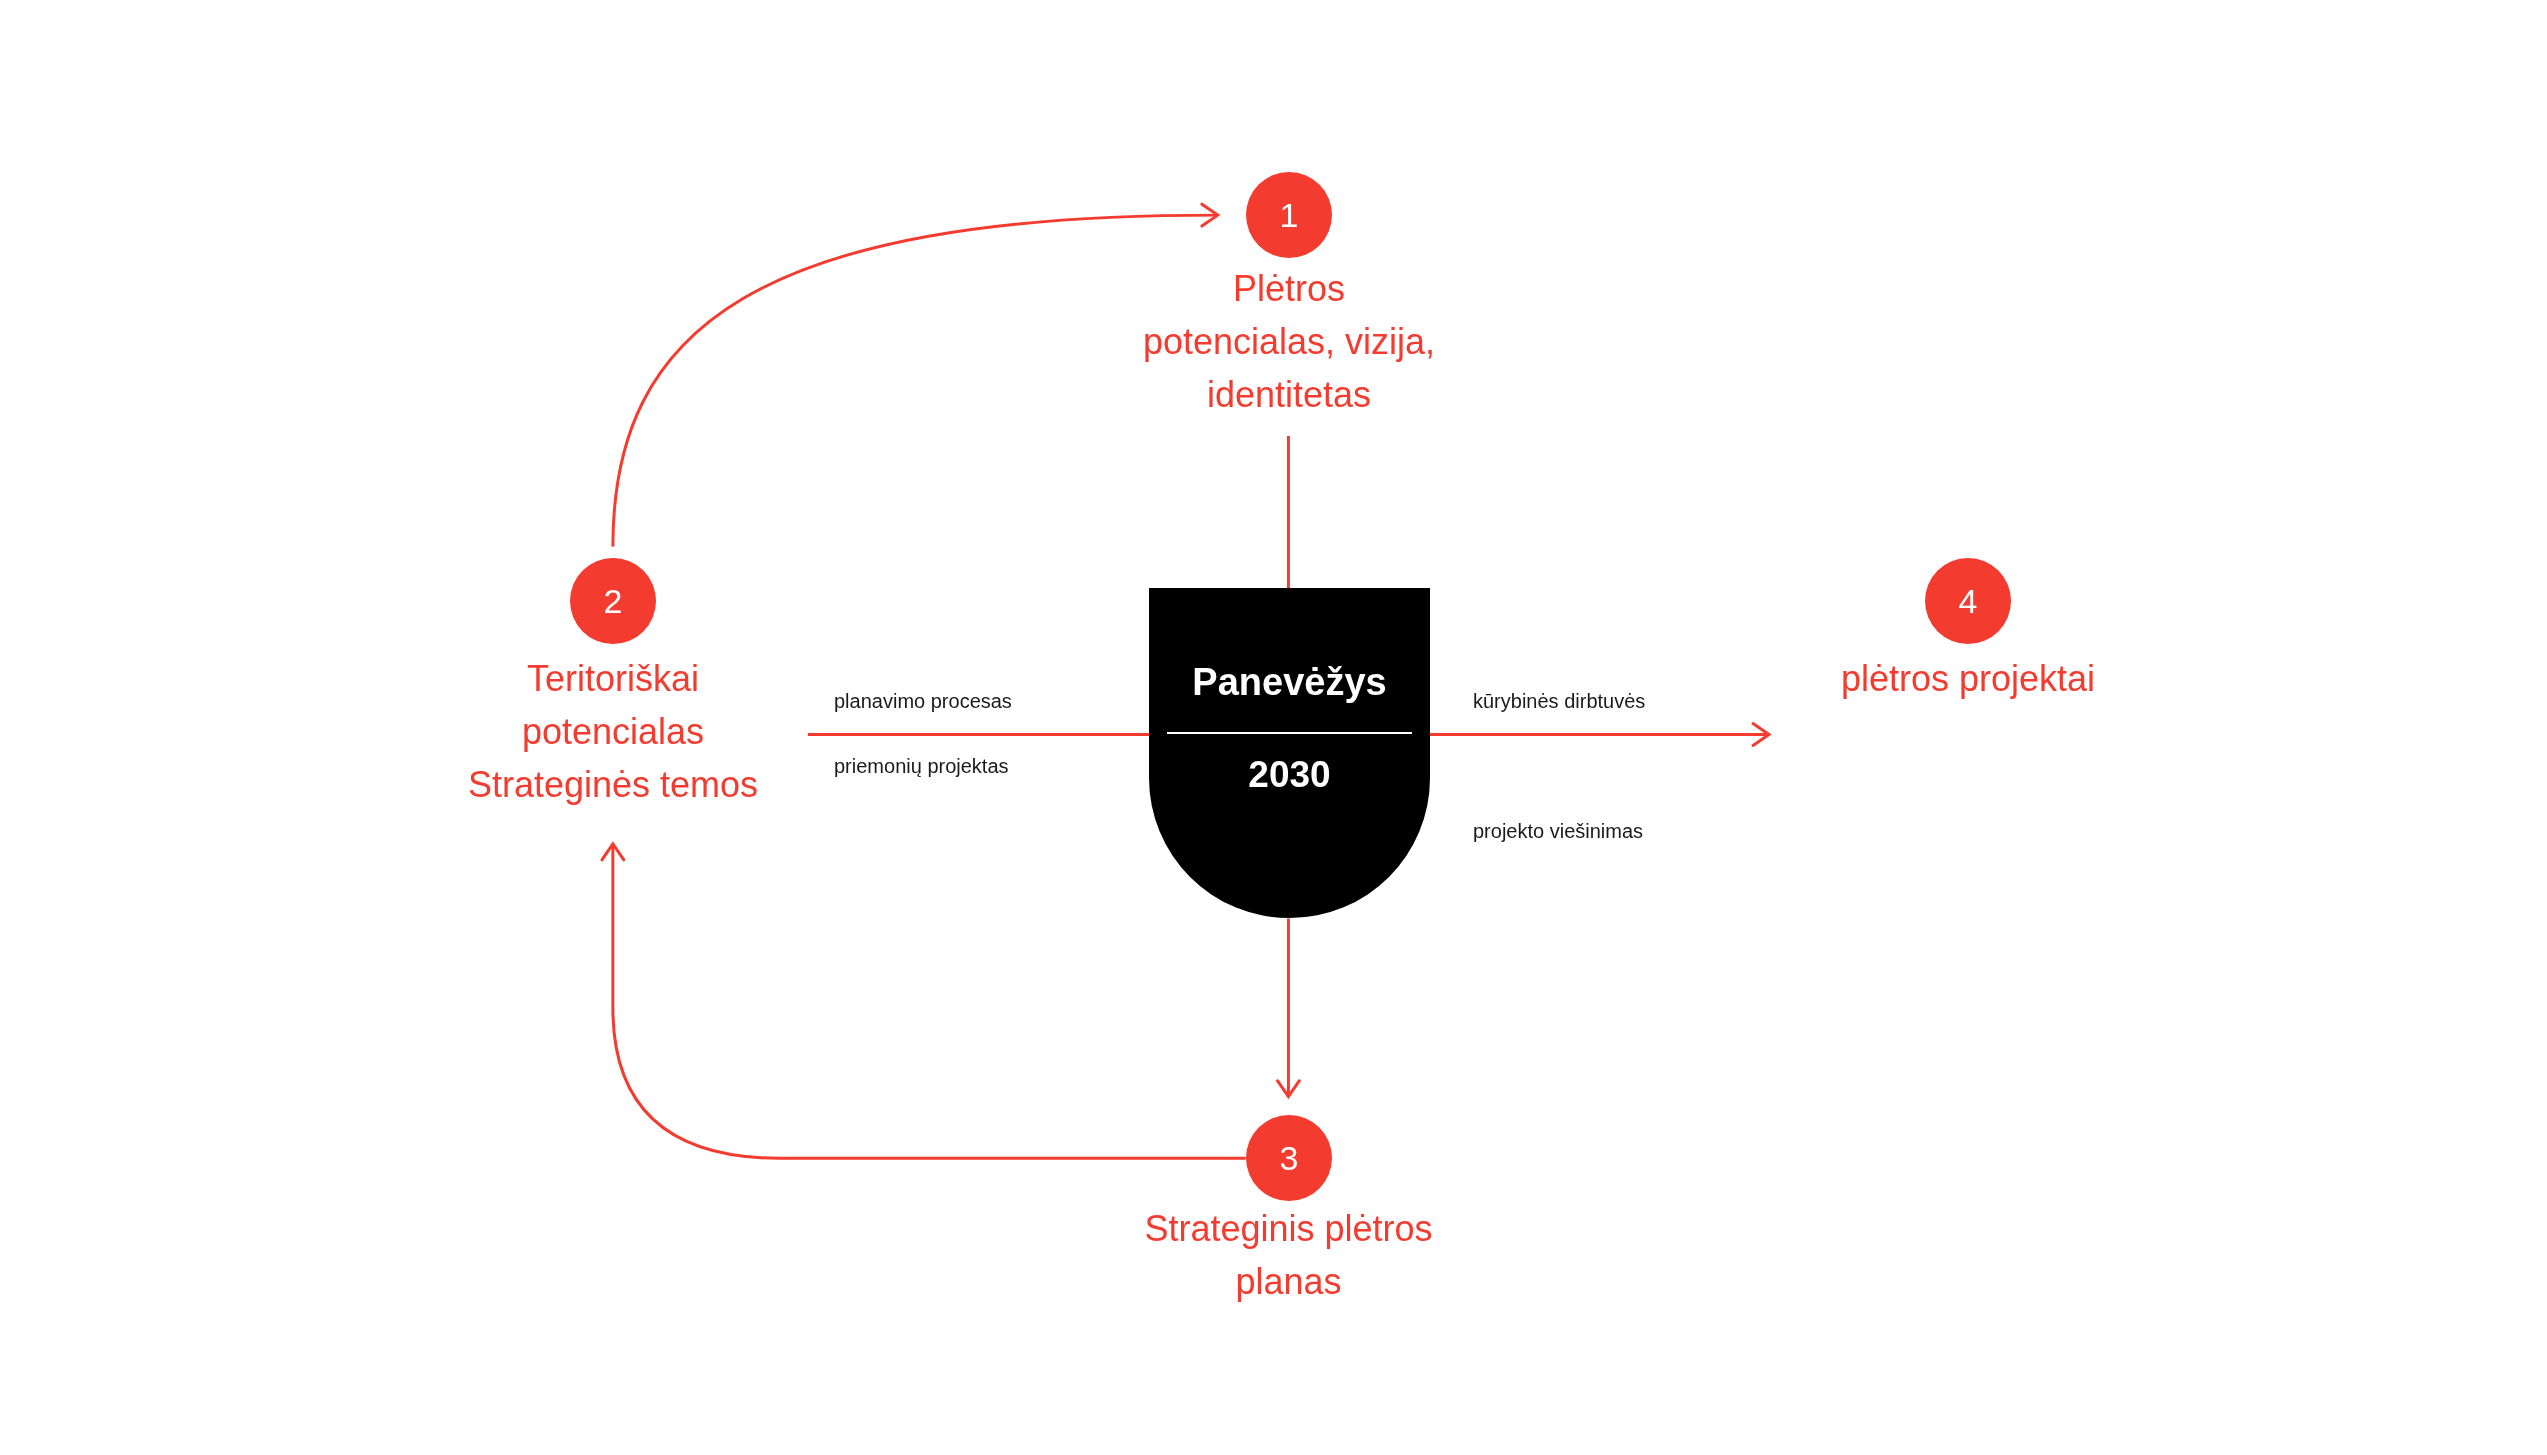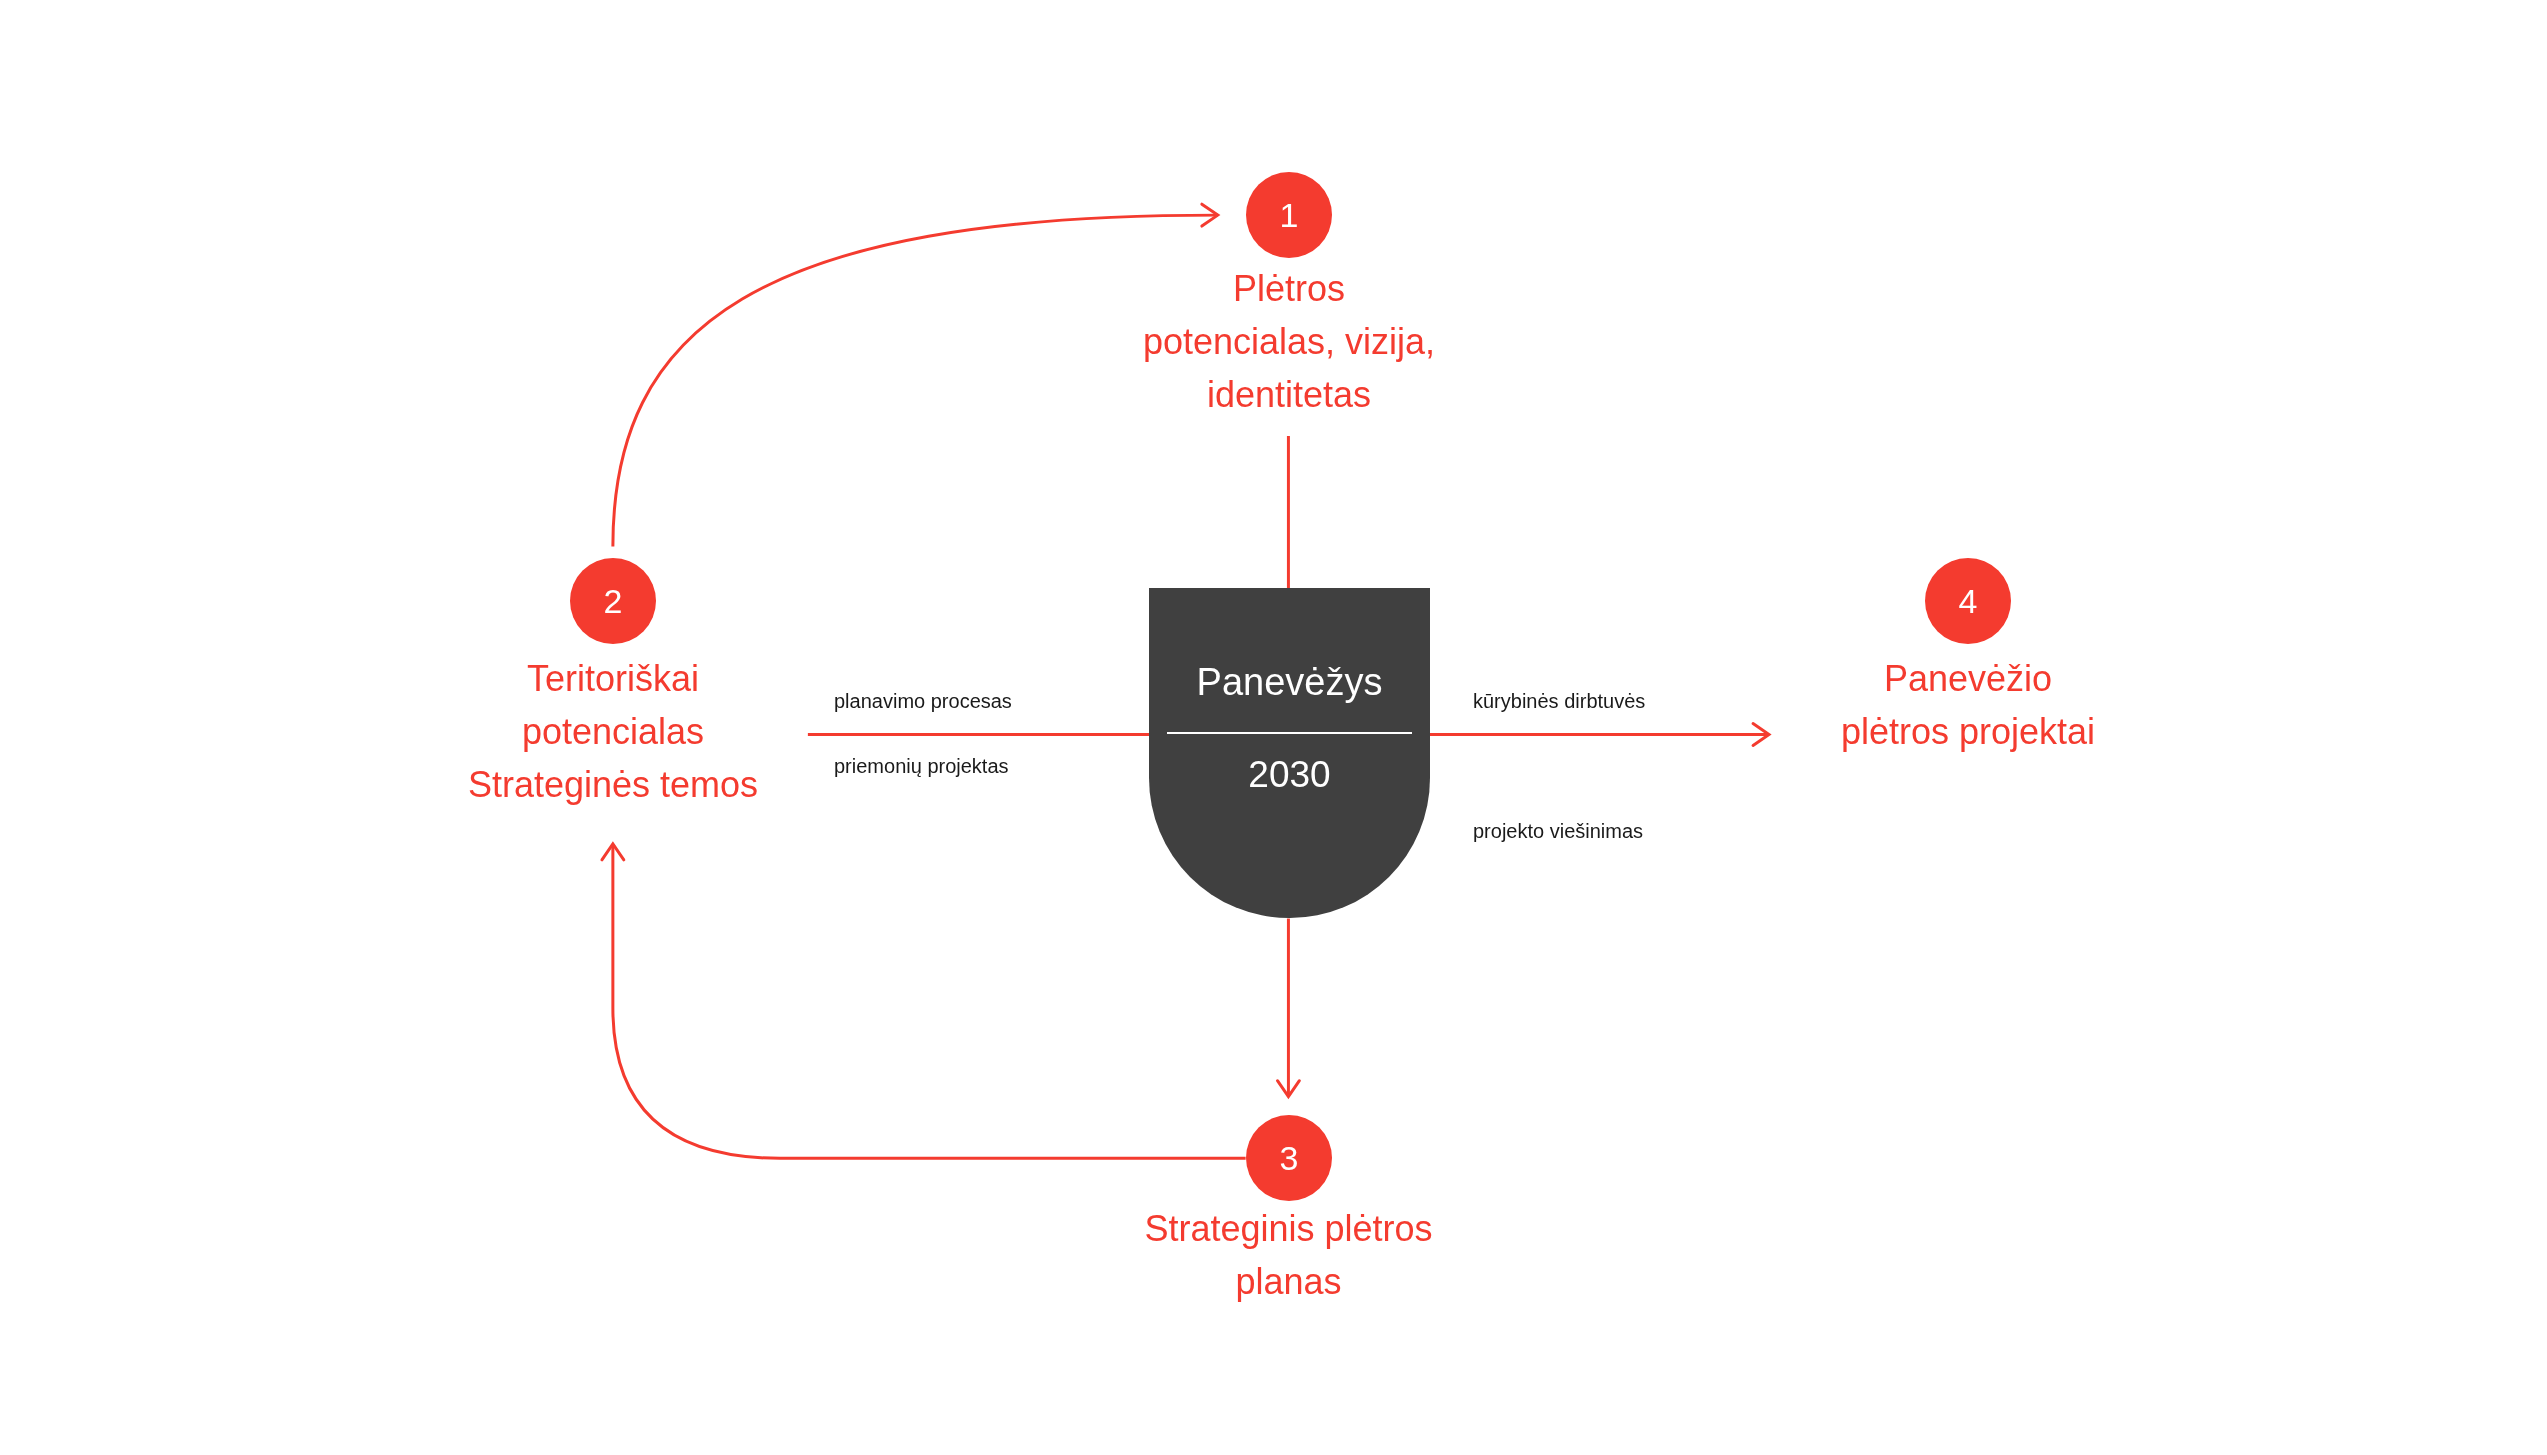--- a/index.html
+++ b/index.html
@@ -62,22 +62,23 @@
     font-size: 20px;
     line-height: 32px;
     white-space: nowrap;
   }
   .shield {
     position: absolute;
     left: 1149px;
     top: 588px;
     width: 281px;
     height: 330px;
-    background: #404040;
+    background: #000000;
     border-radius: 0 0 140px 140px;
+    font-weight: bold;
   }
   .shield-name {
     position: absolute;
     top: 74px;
     left: 0;
     width: 100%;
     text-align: center;
     color: #ffffff;
     font-size: 38px;
     line-height: 40px;
@@ -136,21 +137,20 @@
   </div>
 
   <div class="num-circle" style="left:1246px; top:1115px;">3</div>
   <div class="node-label" style="left:1030px; top:1202px; width:517px;">
     <div>Strateginis plėtros</div>
     <div>planas</div>
   </div>
 
   <div class="num-circle" style="left:1925px; top:558px;">4</div>
   <div class="node-label" style="left:1739px; top:652px; width:458px;">
-    <div>Panevėžio</div>
     <div>plėtros projektai</div>
   </div>
 
   <div class="shield">
     <div class="shield-name">Panevėžys</div>
     <div class="shield-divider"></div>
     <div class="shield-year">2030</div>
   </div>
 
   <div class="edge-label" style="left:834px; top:685px;">planavimo procesas</div>

